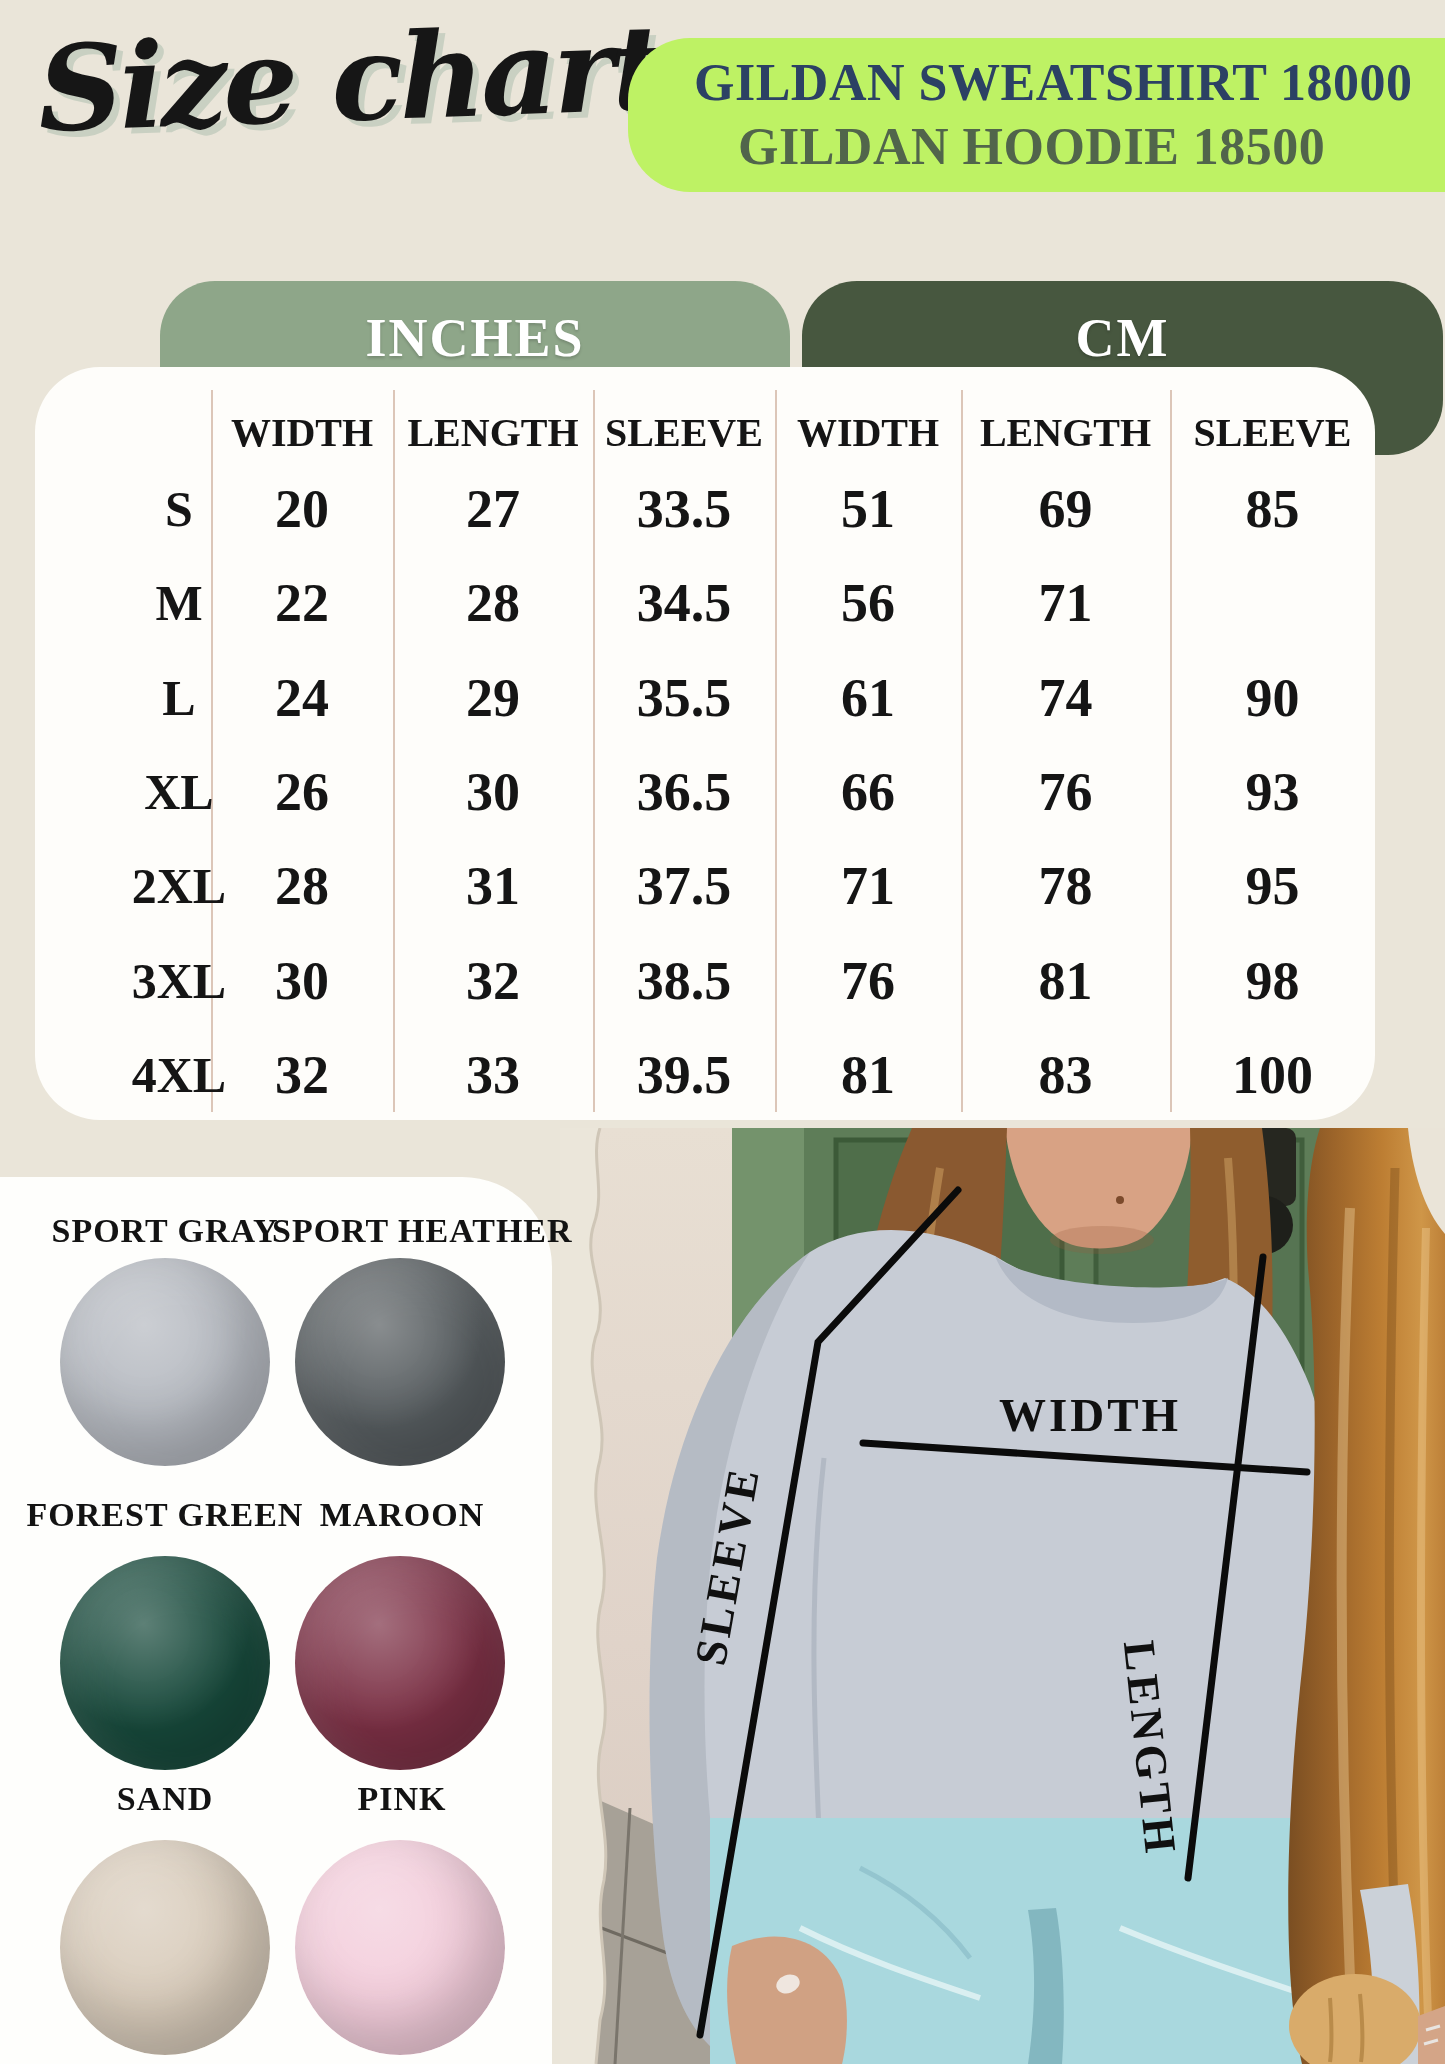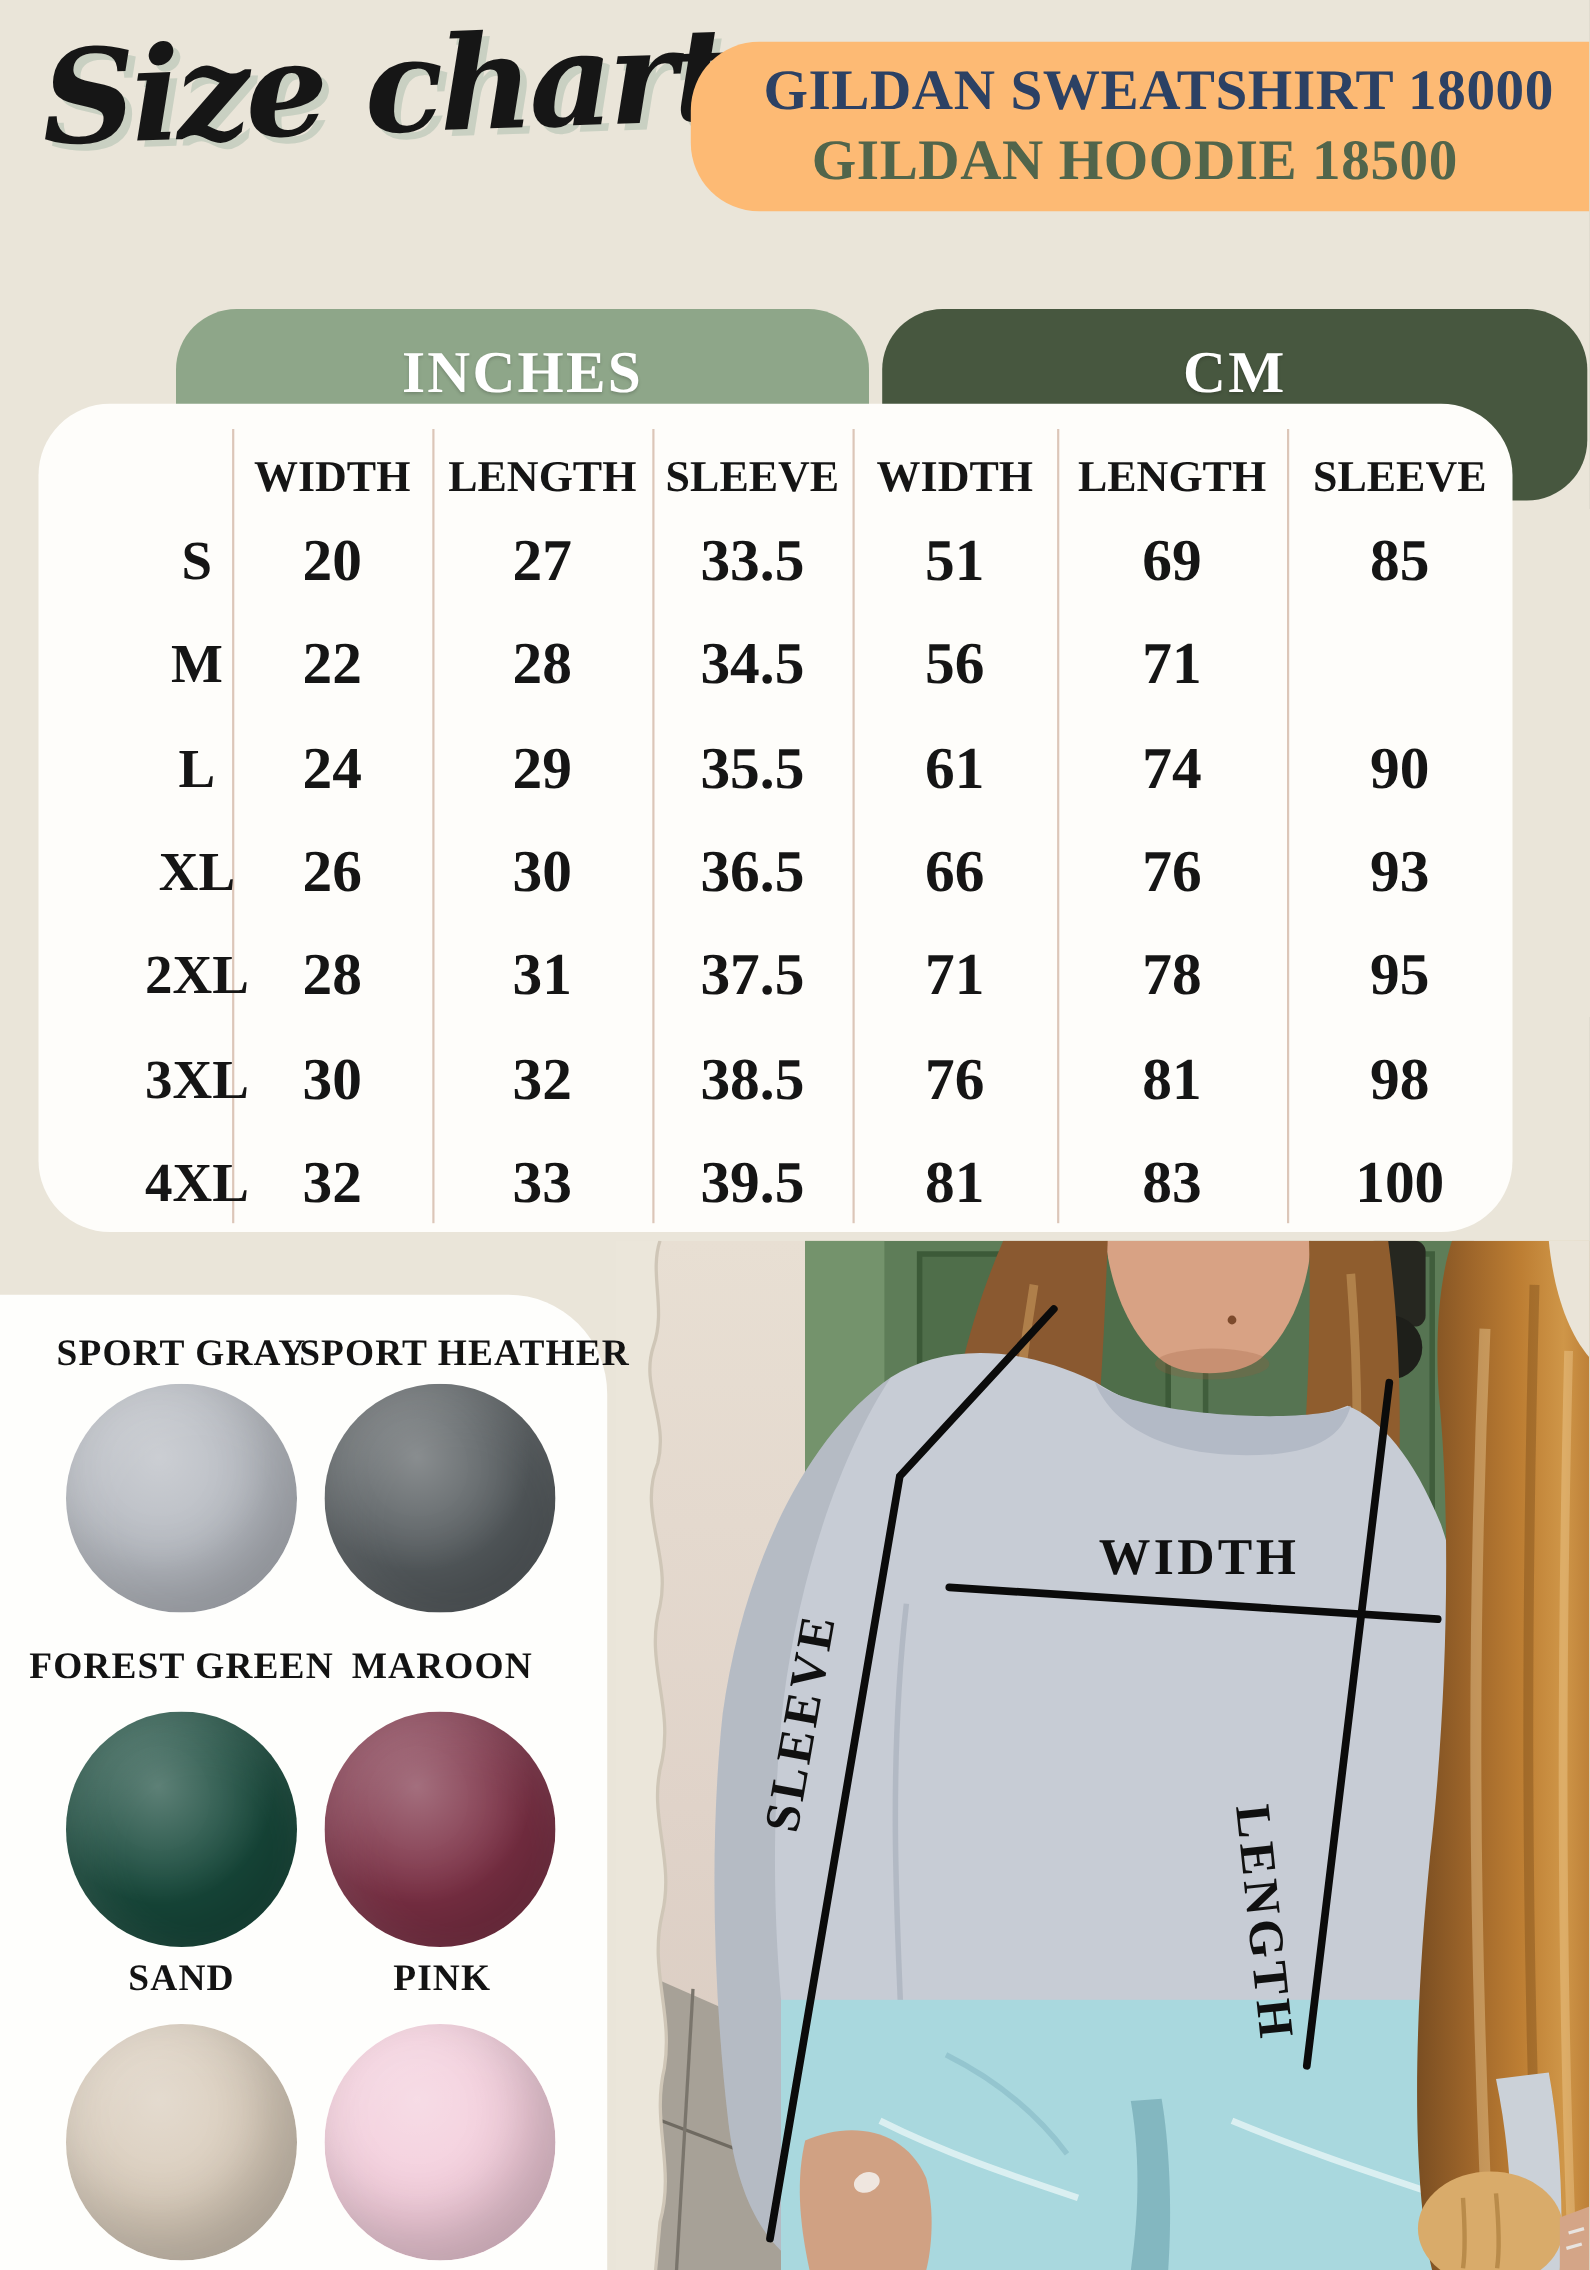--- a/index.html
+++ b/index.html
@@ -5,21 +5,21 @@
   html,body{margin:0;padding:0;background:#d7d3c8;}
   .canvas{position:relative;width:1445px;height:2064px;background:#eae5d9;overflow:hidden;
           font-family:"Liberation Serif",serif;color:#151515;}
 
   
   .title{position:absolute;left:38px;top:10px;width:560px;
          font-family:"DejaVu Serif",serif;font-style:italic;font-weight:700;
          font-size:118px;letter-spacing:-4px;color:#161616;transform:rotate(-2deg);
          text-shadow:6px 6px 0 #c9d0c2;white-space:nowrap;}
   .header-box{position:absolute;left:628px;top:38px;width:817px;height:154px;
-              background:#fdba74;border-radius:62px 0 0 62px;box-sizing:border-box;
+              background:#bef264;border-radius:62px 0 0 62px;box-sizing:border-box;
               display:flex;flex-direction:column;justify-content:center;gap:12px;padding-left:66px;}
   .product-line{font-weight:700;font-size:52px;line-height:1.0;letter-spacing:.5px;white-space:nowrap;}
 
   
   .tab{position:absolute;top:281px;height:174px;border-radius:55px;color:#fff;
        display:flex;justify-content:center;box-sizing:border-box;padding-top:26px;
        font-weight:700;font-size:54px;letter-spacing:2px;text-shadow:0 2px 3px rgba(0,0,0,.18);}
   .tab-inches{left:160px;width:630px;}
   .tab-cm{left:802px;width:641px;}
 

